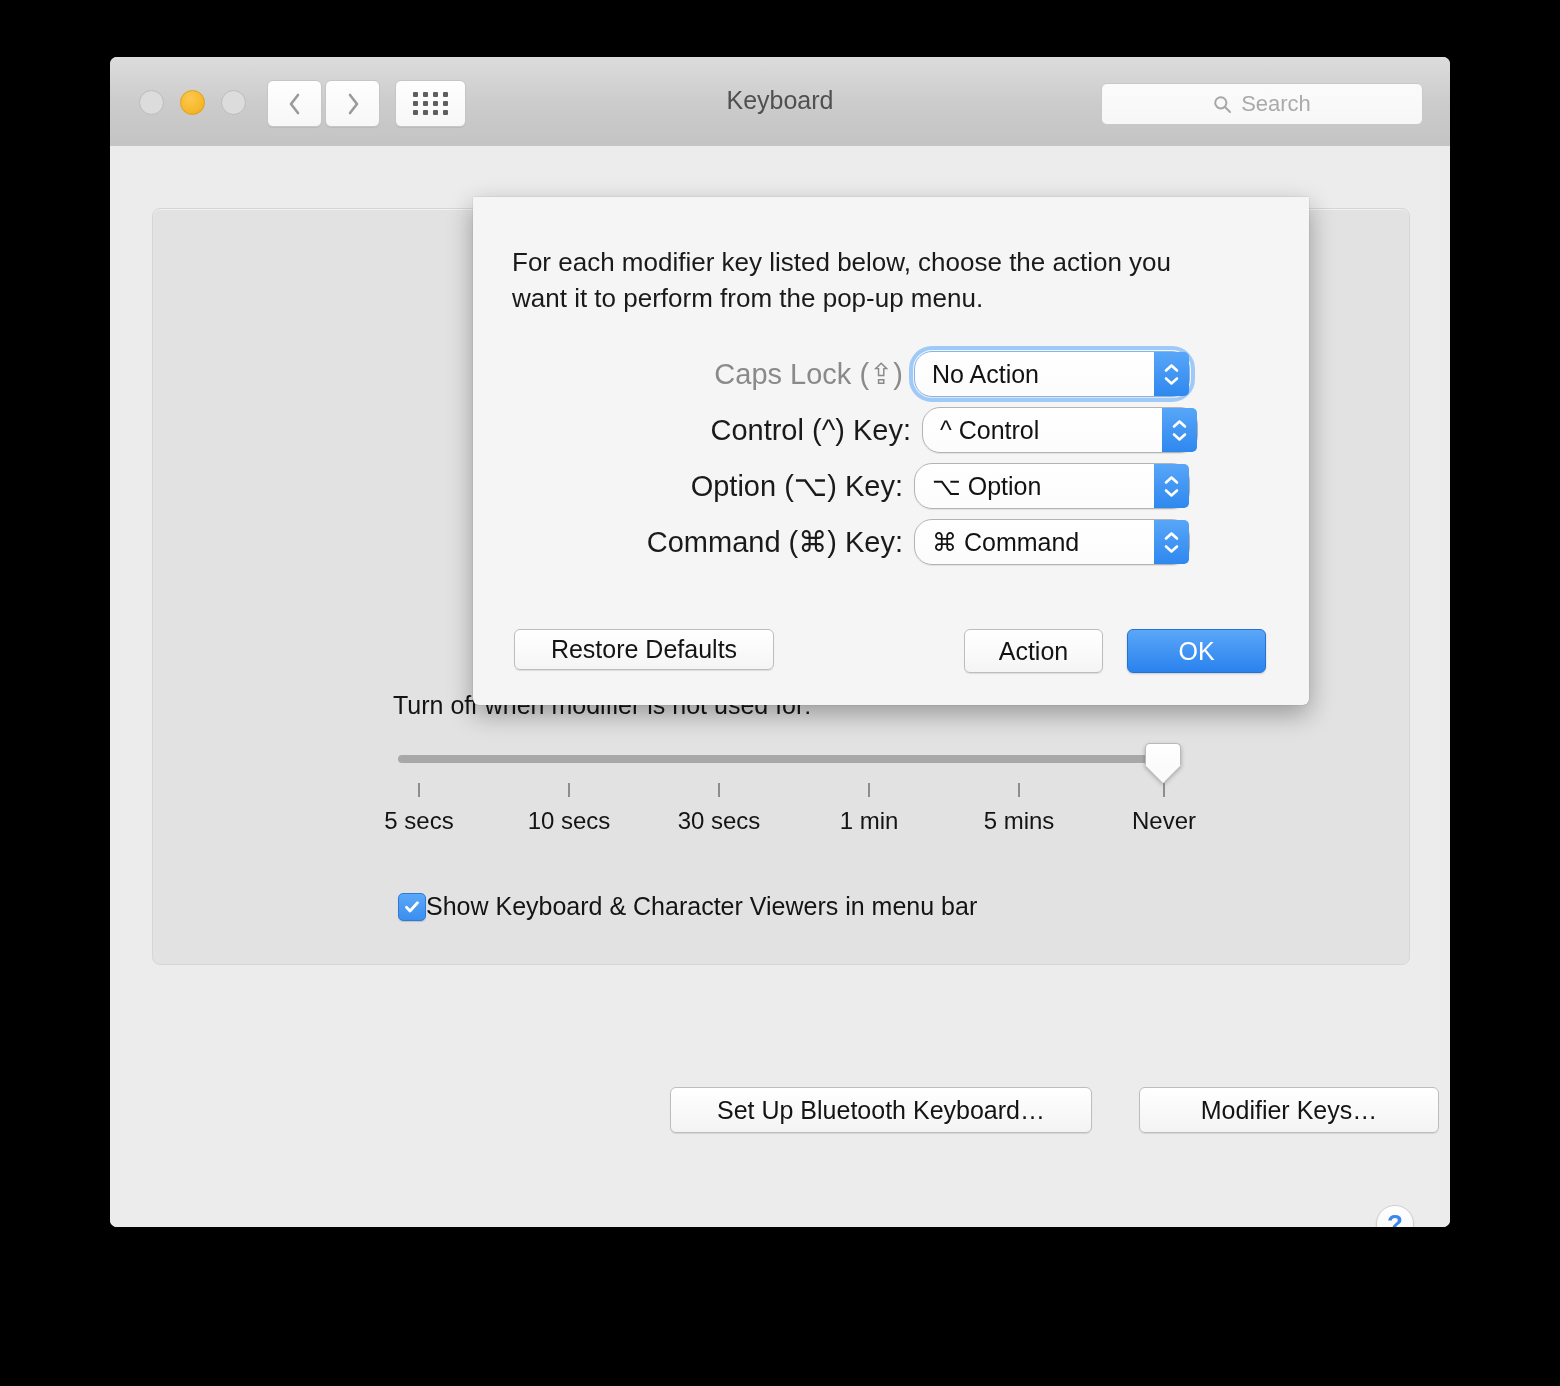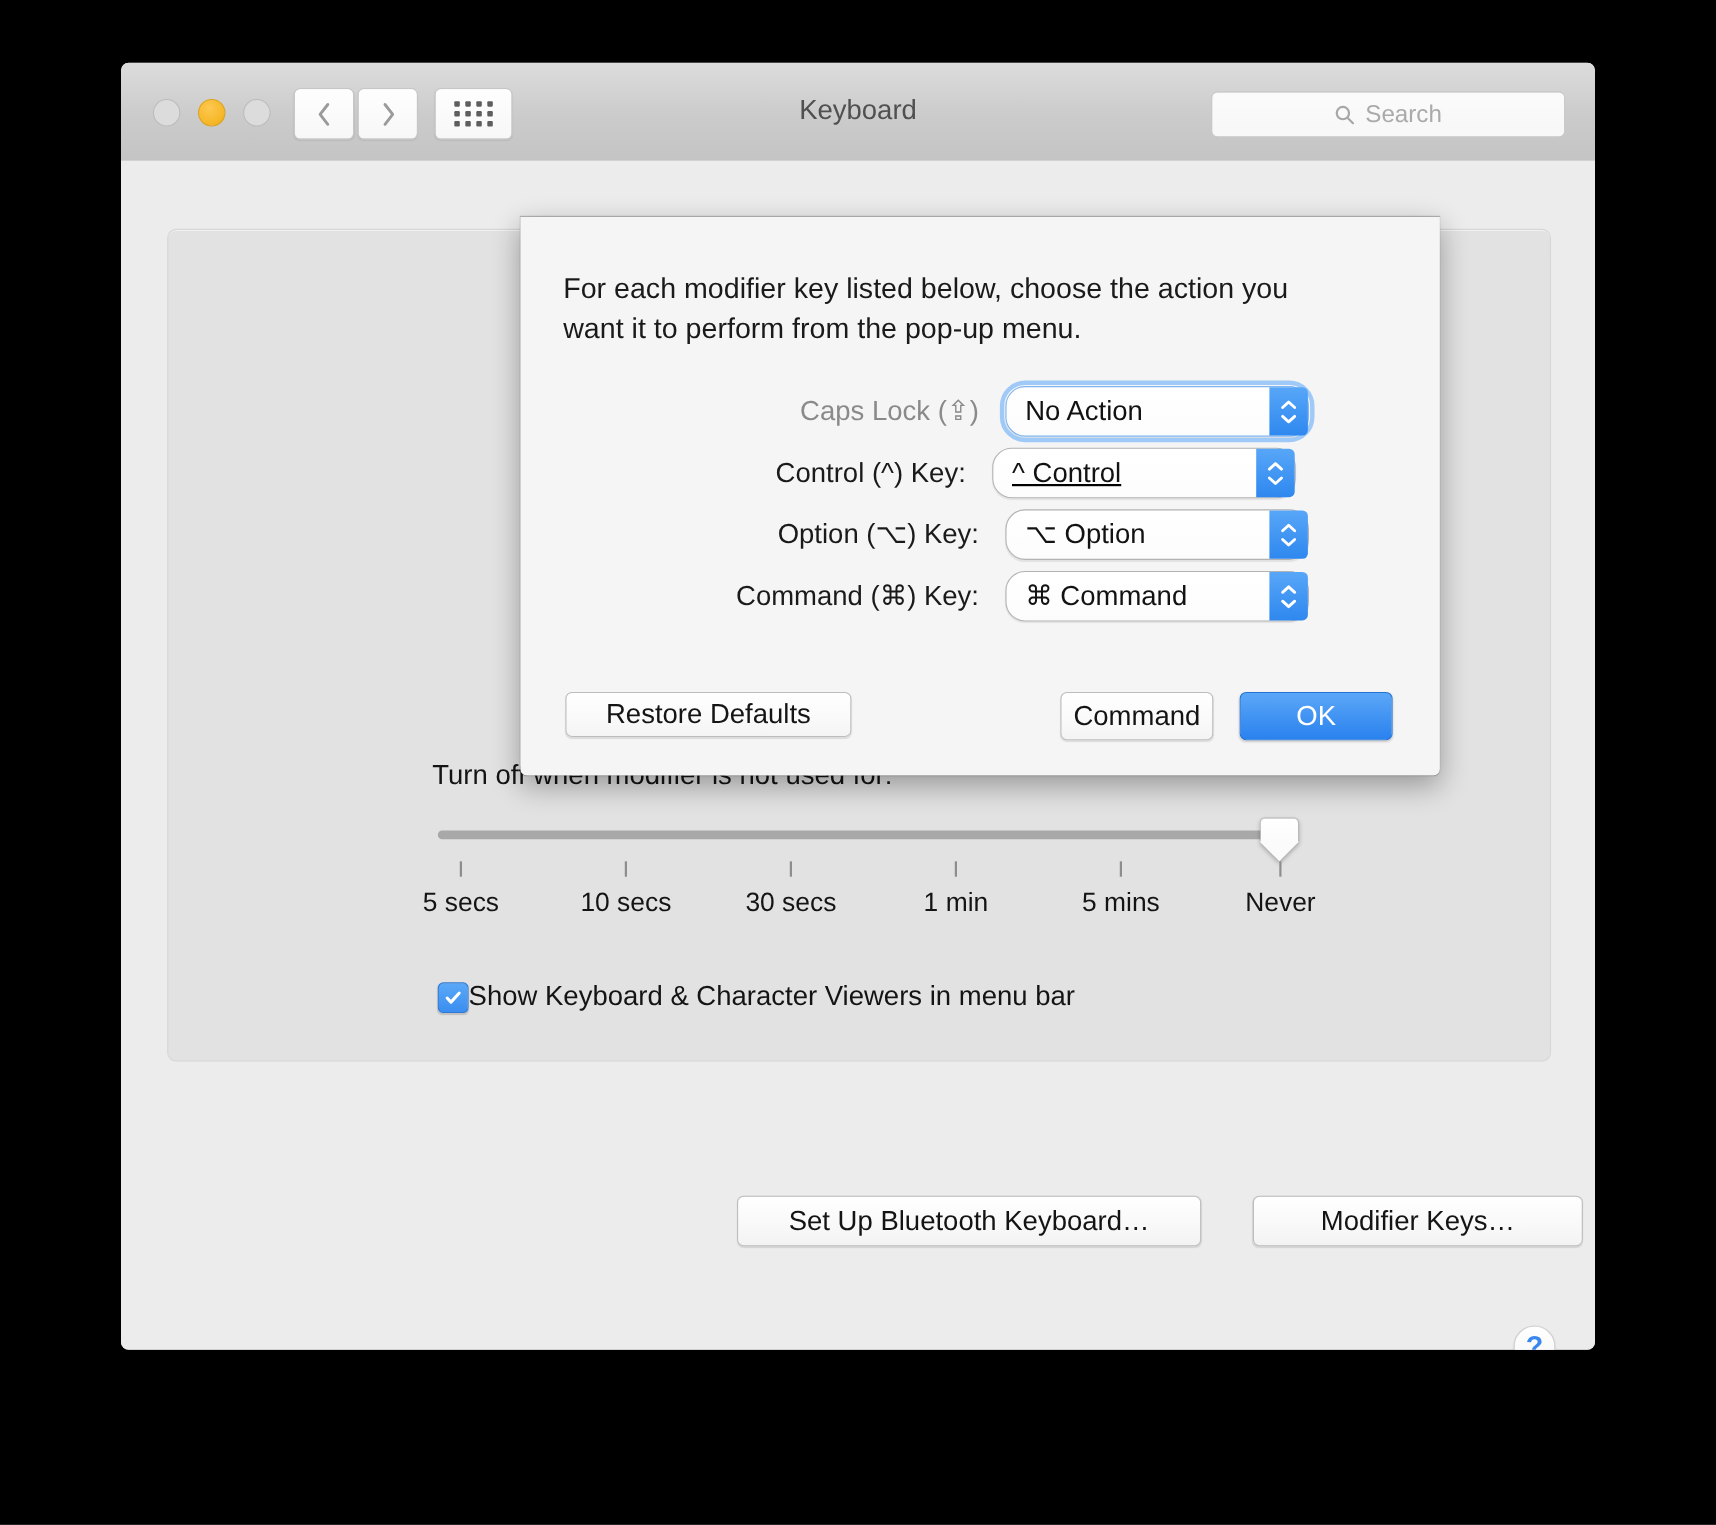--- a/index.html
+++ b/index.html
@@ -232,27 +232,27 @@
     color: #1a1a1a;
   }
 
   .modrow {
     position: absolute;
     display: flex;
     align-items: center;
     height: 46px;
   }
   .modrow .rowlabel {
-    font-size: 25px;
+    font-size: 29px;
     color: #1a1a1a;
     text-align: center;
     white-space: nowrap;
     position: absolute;
     right: 100%;
-    margin-right: 24px;
+    margin-right: 11px;
   }
   .modrow.disabled .rowlabel { color: #8a8a8a; }
 
   .popup {
     position: relative;
     width: 276px; height: 46px;
     background: linear-gradient(180deg,#ffffff 0%,#fcfcfc 100%);
     border: 1px solid #b3b3b3;
     border-radius: 18px;
     box-sizing: border-box;
@@ -406,21 +406,21 @@
           <svg viewBox="0 0 17 10">
               <path d="M3 7.5 L8.5 2.5 L14 7.5"></path>
             </svg>
           <svg viewBox="0 0 17 10">
               <path d="M3 2.5 L8.5 7.5 L14 2.5"></path>
             </svg>
         </span>
       </div>
     </div>
 
-    <div class="modrow" style="left:429px; top:210px;text-decoration:underline;">
+    <div class="modrow" style="left:449px; top:210px;">
       <span class="rowlabel">Control (^) Key:</span>
       <div class="popup">
         <span class="value">^ Control</span>
         <span class="stepper">
           <svg viewBox="0 0 17 10">
               <path d="M3 7.5 L8.5 2.5 L14 7.5"></path>
             </svg>
           <svg viewBox="0 0 17 10">
               <path d="M3 2.5 L8.5 7.5 L14 2.5"></path>
             </svg>
@@ -452,17 +452,17 @@
               <path d="M3 7.5 L8.5 2.5 L14 7.5"></path>
             </svg>
           <svg viewBox="0 0 17 10">
               <path d="M3 2.5 L8.5 7.5 L14 2.5"></path>
             </svg>
         </span>
       </div>
     </div>
 
     <div class="sheetbtn" id="btn-restore">Restore Defaults</div>
-    <div class="sheetbtn" id="btn-cancel">Command</div>
+    <div class="sheetbtn" id="btn-cancel">Action</div>
     <div class="sheetbtn" id="btn-ok">OK</div>
   </div>
 
 </div>
 
 </body></html>

